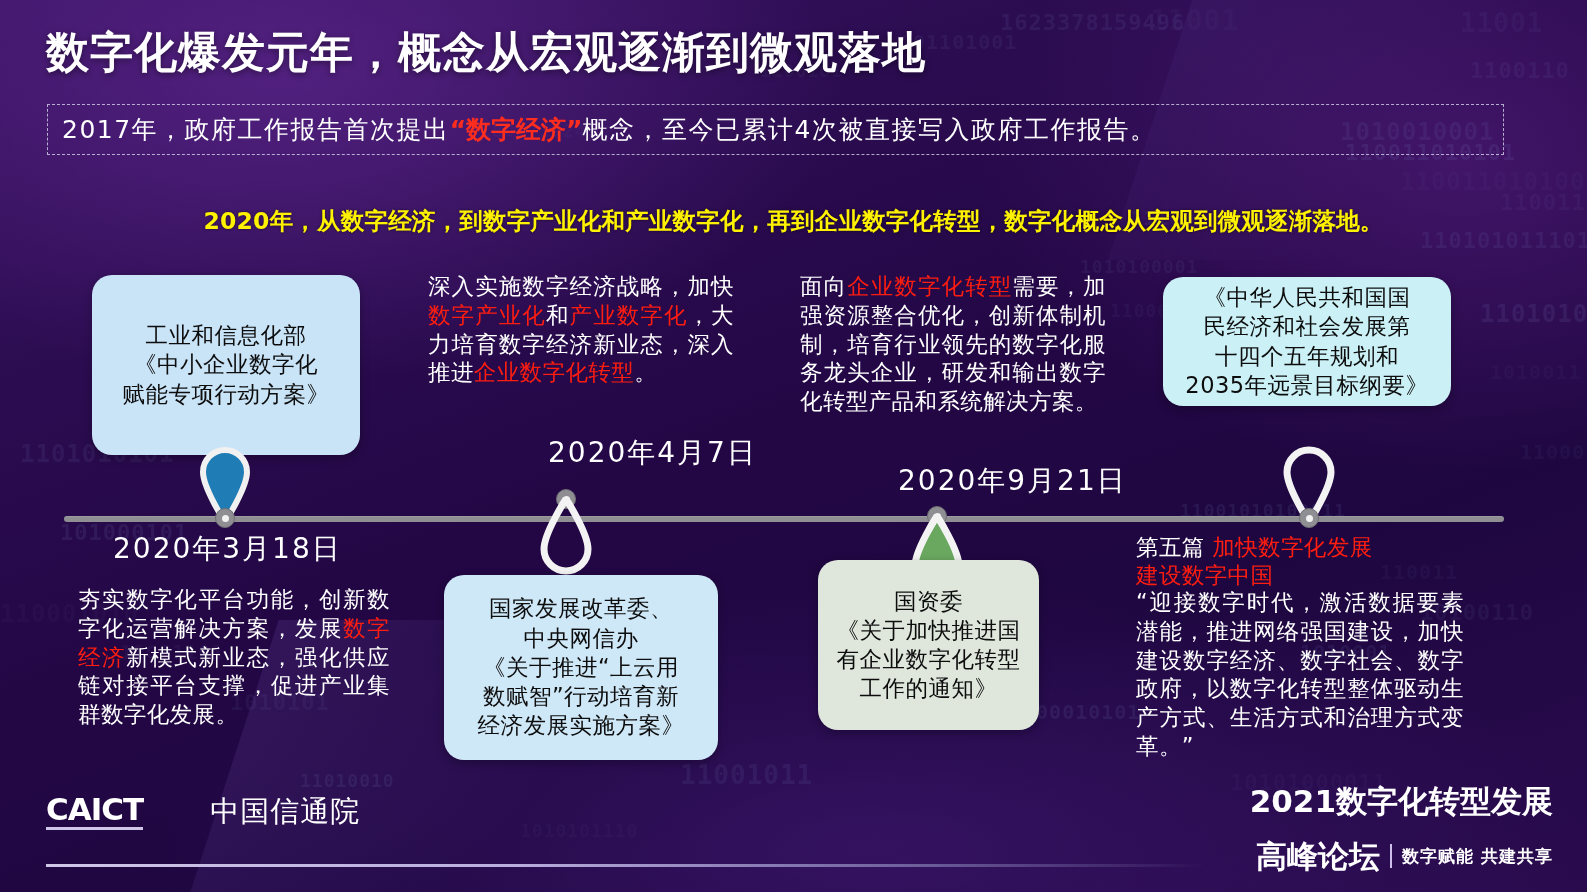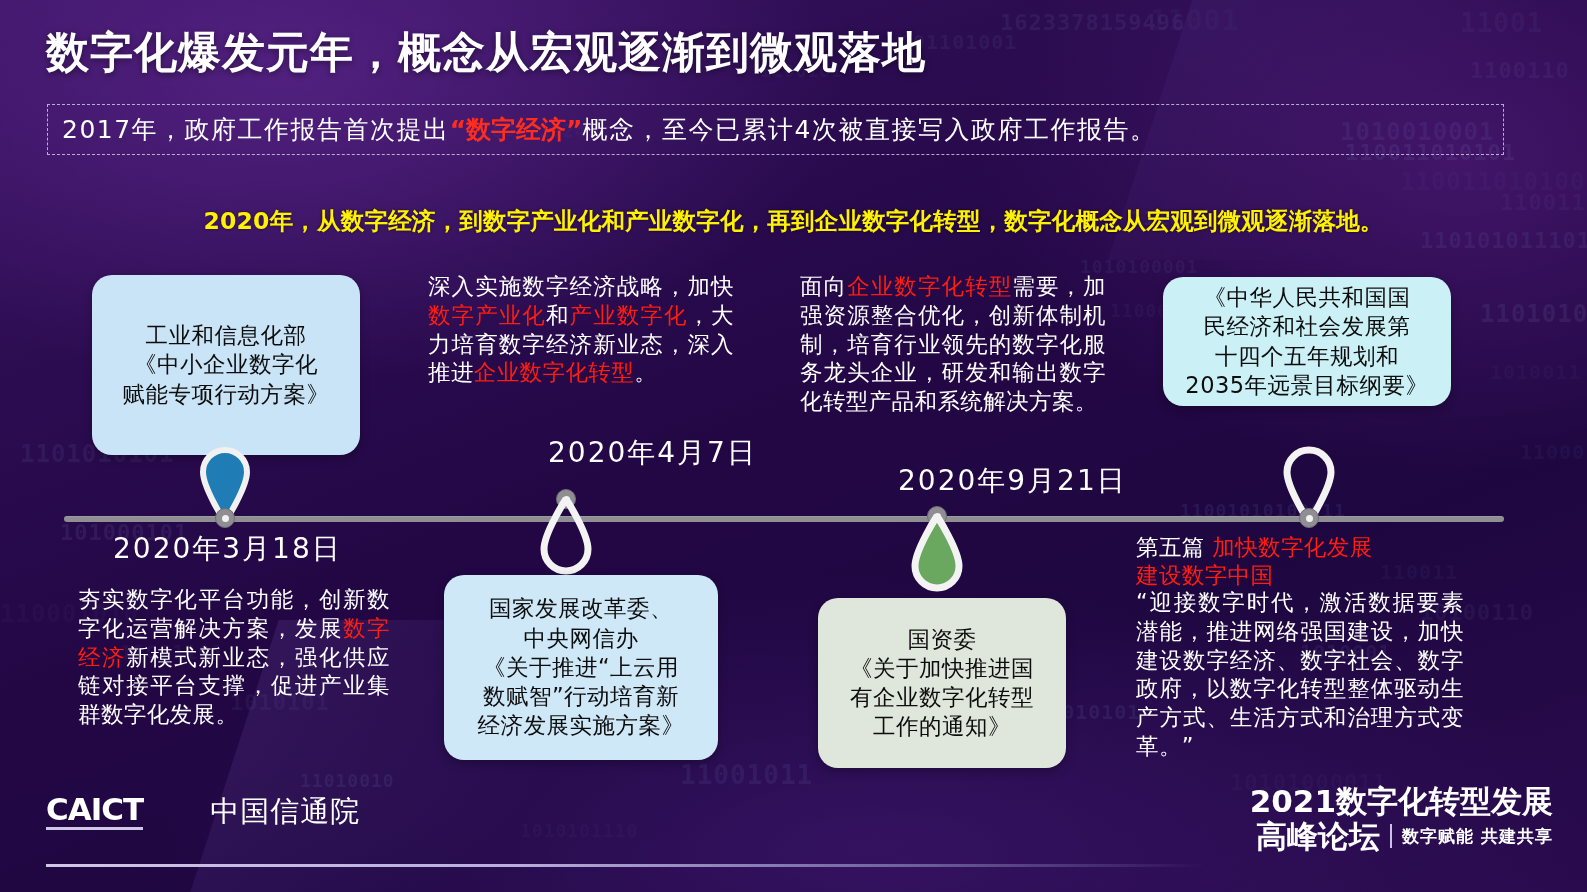--- a/index.html
+++ b/index.html
@@ -118,21 +118,21 @@
     font-size:31px;font-weight:800;color:#ffffff;letter-spacing:-1px;
     font-family:"DejaVu Sans","Liberation Sans",sans-serif;
     border-bottom:3px solid #cfc6e8;padding-bottom:2px;line-height:1;
   }
   .caict .cn{font-size:29px;color:#ffffff;letter-spacing:1px;line-height:1;padding-bottom:4px;margin-left:39px;}
 
   .forum{
     position:absolute;right:34px;top:784px;text-align:right;color:#ffffff;
   }
   .forum .l1{font-size:31px;font-weight:800;letter-spacing:0px;line-height:1.12;}
-  .forum .l2{display:flex;align-items:center;justify-content:flex-end;gap:10px;line-height:1.12;}
+  .forum .l2{display:flex;align-items:center;justify-content:flex-end;gap:10px;line-height:1.12;margin-top:20px;}
   .forum .l2 .big{font-size:31px;font-weight:800;}
   .forum .l2 .bar{width:2px;height:24px;background:#cdbfe9;display:inline-block;}
   .forum .l2 .small{font-size:17px;font-weight:700;letter-spacing:1px;}
 </style>
 </head>
 <body>
 
 <div id="stage">
 
   <div id="bits-layer">
@@ -232,21 +232,21 @@
 
   <div class="date" style="left:898px;top:462px;">2020年9月21日</div>
 
   <div class="node" style="left:927px;top:506px;"></div>
   <div class="pin" style="left:908px;top:514px;">
     <svg viewBox="0 0 58 84" xmlns="http://www.w3.org/2000/svg">
       <path d="M29 2 C29 2 7 36 7 52 A22 22 0 0 0 51 52 C51 36 29 2 29 2 Z" fill="#6aa860" stroke="#f3f3f3" stroke-width="7" stroke-linejoin="round"></path>
     </svg>
   </div>
 
-  <div class="card" style="left:818px;top:598px;width:248px;height:170px;background:#dfe7dc;">
+  <div class="card" style="left:818px;top:560px;width:221px;height:170px;background:#dfe7dc;">
     <div class="inner">
       <div>国资委</div>
       <div>《关于加快推进国</div>
       <div>有企业数字化转型</div>
       <div>工作的通知》</div>
     </div>
   </div>
 
   <div class="card" style="left:1163px;top:277px;width:288px;height:129px;background:#cbf0f6;">
     <div class="inner">

